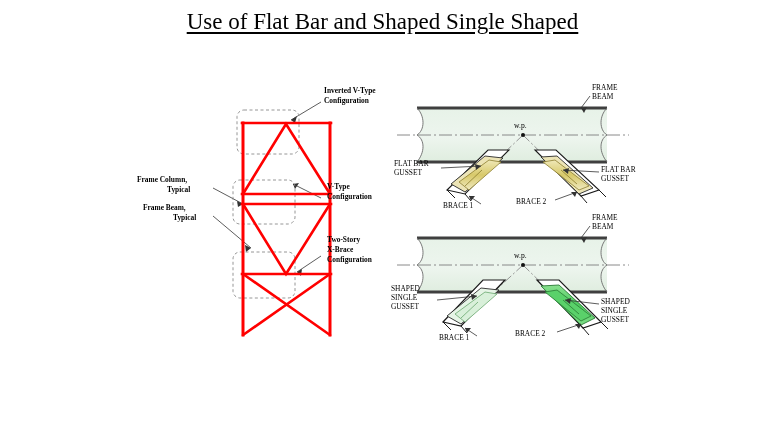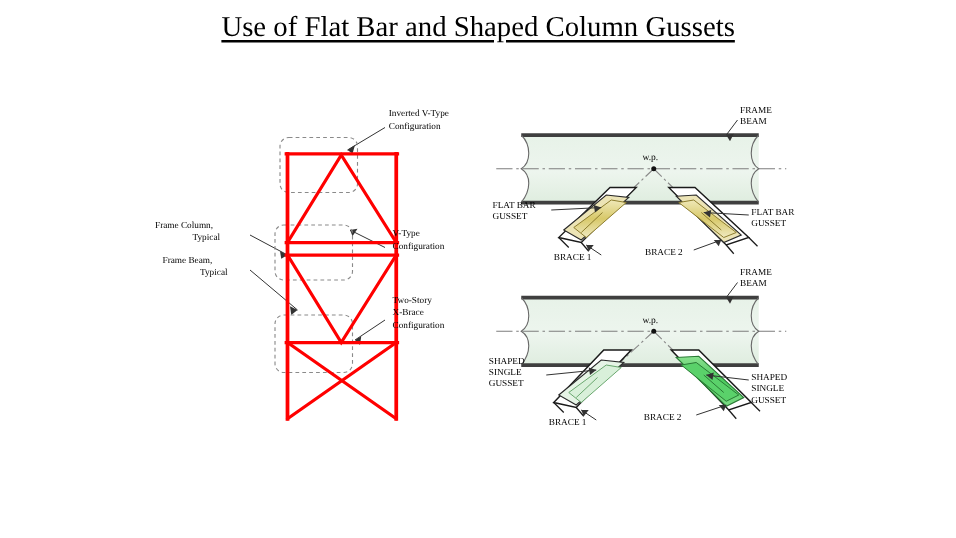--- a/index.html
+++ b/index.html
@@ -43,42 +43,42 @@
     text-underline-offset: 3px;
     margin-top: 3px;
     line-height: 1.15;
     white-space: nowrap;
   }
 
   
   .fig {
     position: absolute;
   }
-  #fig-frame   { left: 112px; top: 76px;  width: 275px; height: 268px; }
+  #fig-frame   { left: 125px; top: 76px;  width: 275px; height: 268px; font-weight: bold; }
   #fig-flat    { left: 385px; top: 80px;  width: 270px; height: 132px; }
   #fig-shaped  { left: 385px; top: 208px; width: 270px; height: 136px; }
 
   .fig svg { display: block; }
 
   
   #footer {
     position: absolute;
     left: 0;
     top: 348px;
     width: 765px;
     height: 82px;
   }
 </style>
 </head>
 <body>
 
 <div id="slide">
 
   <div id="title-block">
-    <div id="sub-title">Use of Flat Bar and Shaped Column Gussets</div>
+    <div id="sub-title">Use of Flat Bar and Shaped Single Shaped</div>
   </div>
 
   <div class="fig" id="fig-frame">
     <svg width="275" height="268" viewBox="0 0 275 268">
 
       <g stroke="#333333" stroke-width="0.8" fill="none">
         <path d="M196,26 L166,44"></path>
         <path d="M88,112 L118,128"></path>
         <path d="M88,140 L126,172"></path>
         <path d="M196,122 L168,108"></path>

